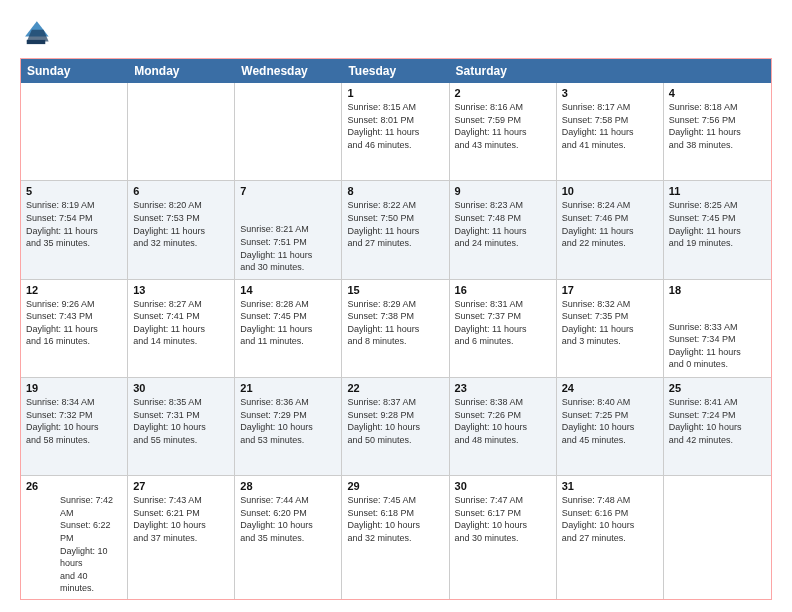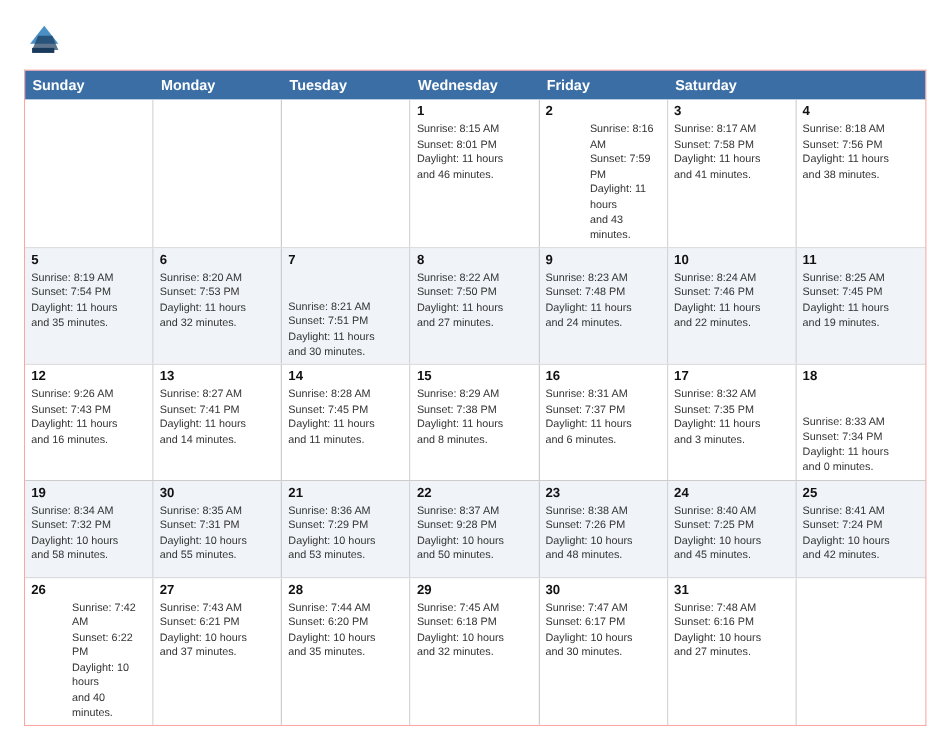--- a/index.html
+++ b/index.html
@@ -133,40 +133,39 @@
     <div class="title-block">
       <div class="month-title"></div>
       <div class="location"></div>
     </div>
   </div>
 
   <div class="calendar">
     <div class="cal-header">
     <div class="cal-header-cell">Sunday</div>
         <div class="cal-header-cell">Monday</div>
+        <div class="cal-header-cell">Wednesday</div>
         <div class="cal-header-cell">Tuesday</div>
-        <div class="cal-header-cell">Wednesday</div>
-        <div class="cal-header-cell">Friday</div>
         <div class="cal-header-cell">Saturday</div>
       </div>
     <div class="cal-body">
     <div class="cal-row">
           <div class="cal-cell"></div>
           <div class="cal-cell"></div>
           <div class="cal-cell"></div>
           <div class="cal-cell">
             <div class="day-num">1</div>
             <div class="cell-info" style="white-space: pre-line;">Sunrise: 8:15 AM
 Sunset: 8:01 PM
 Daylight: 11 hours
 and 46 minutes.</div>
           </div>
           <div class="cal-cell">
             <div class="day-num">2</div>
-            <div class="cell-info" style="white-space: pre-line; margin-left: 37px;">Sunrise: 8:16 AM
+            <div class="cell-info" style="white-space: pre-line;">Sunrise: 8:16 AM
 Sunset: 7:59 PM
 Daylight: 11 hours
 and 43 minutes.</div>
           </div>
           <div class="cal-cell">
             <div class="day-num">3</div>
             <div class="cell-info" style="white-space: pre-line;">Sunrise: 8:17 AM
 Sunset: 7:58 PM
 Daylight: 11 hours
 and 41 minutes.</div>

